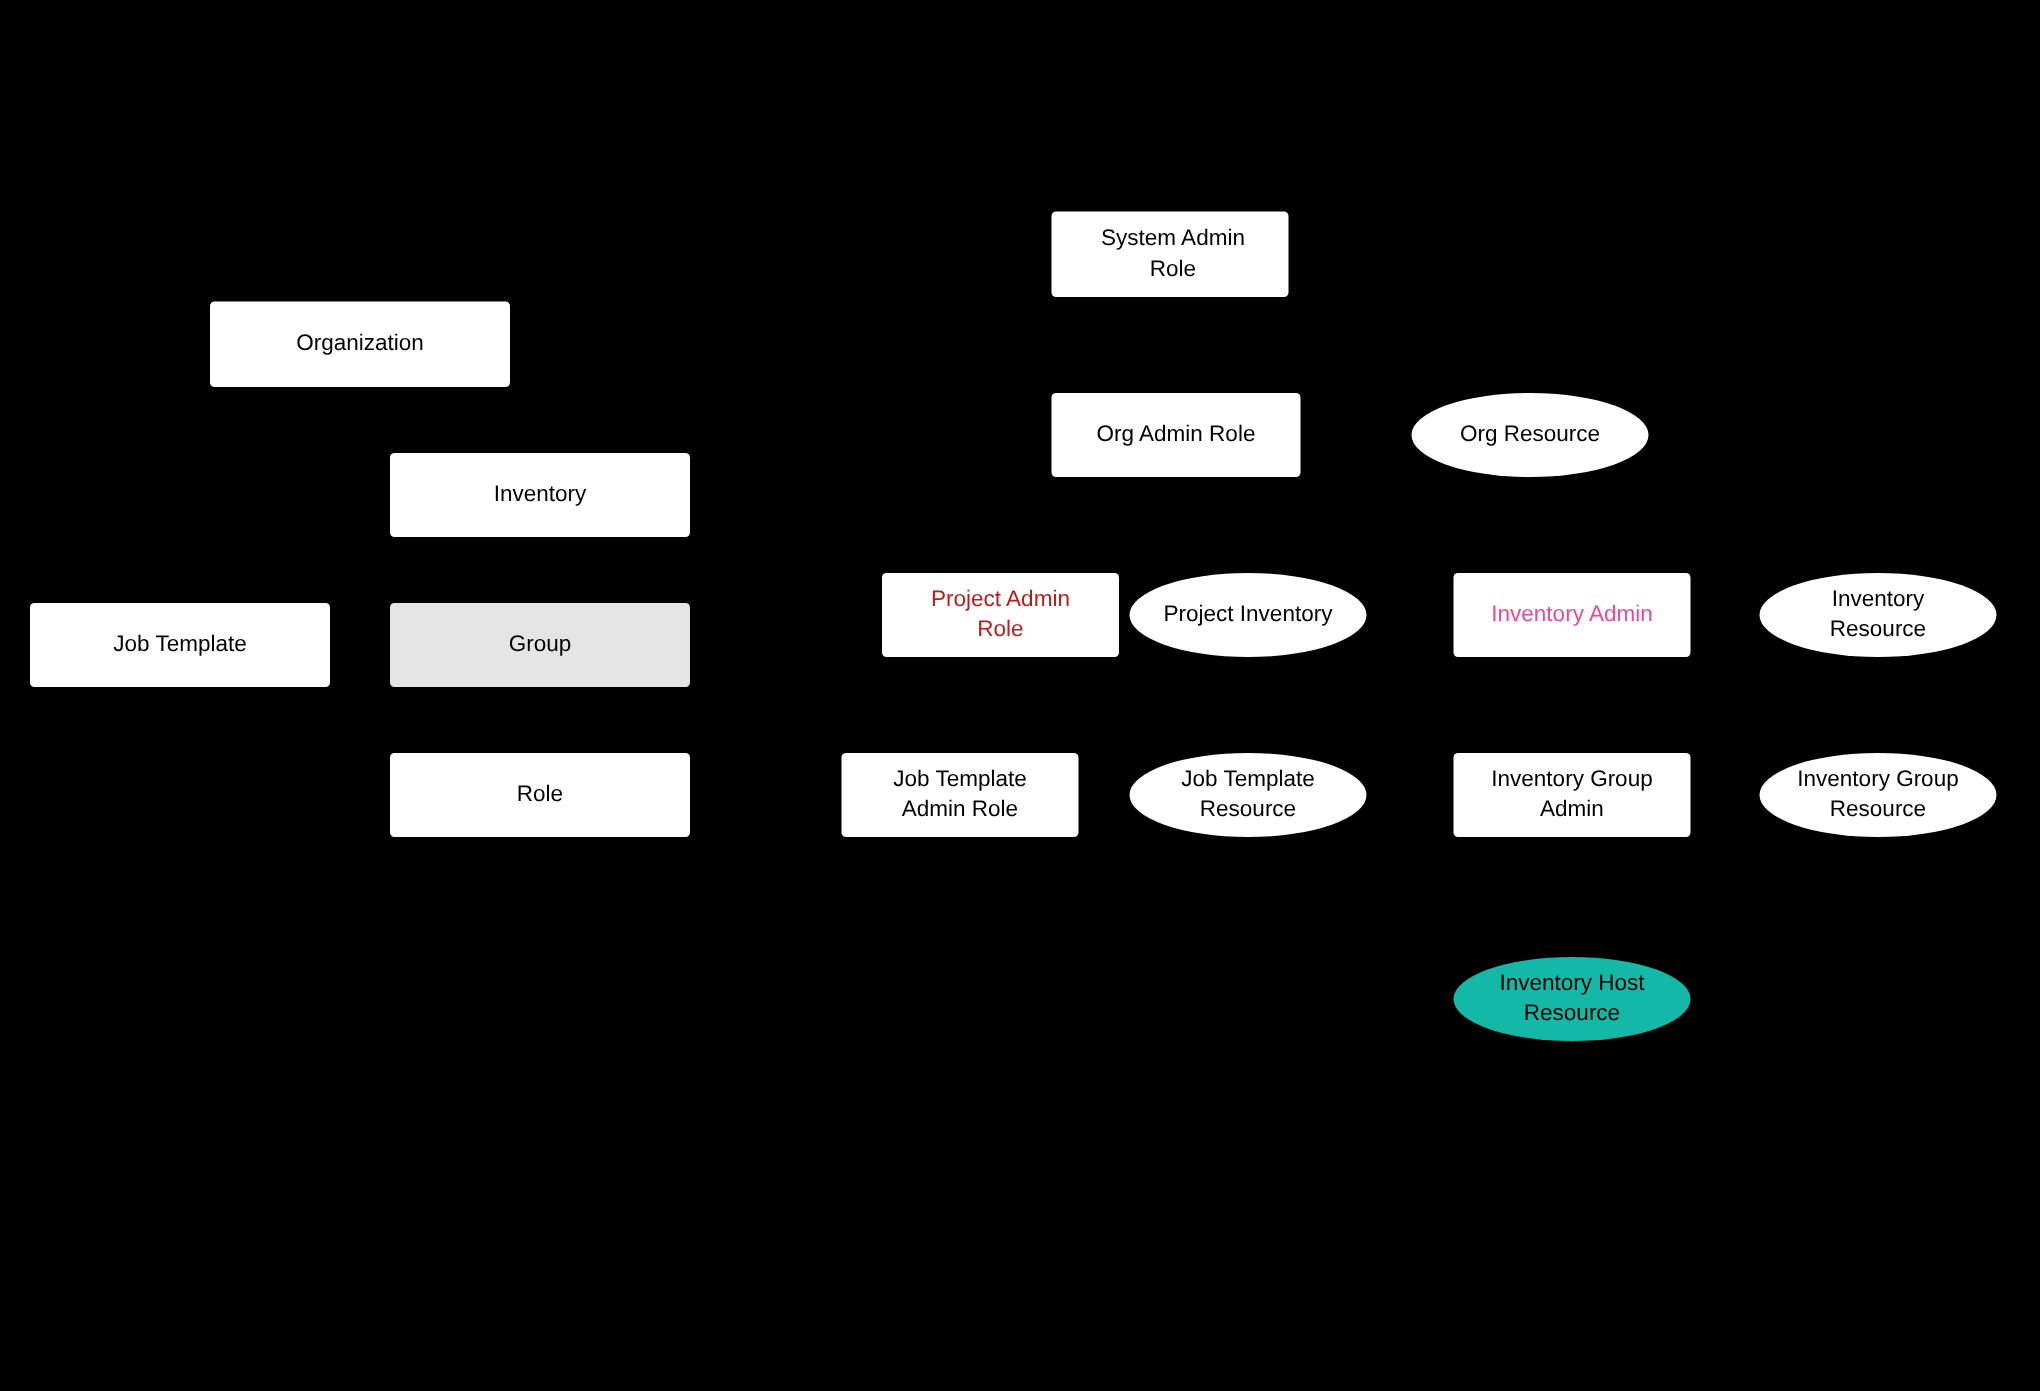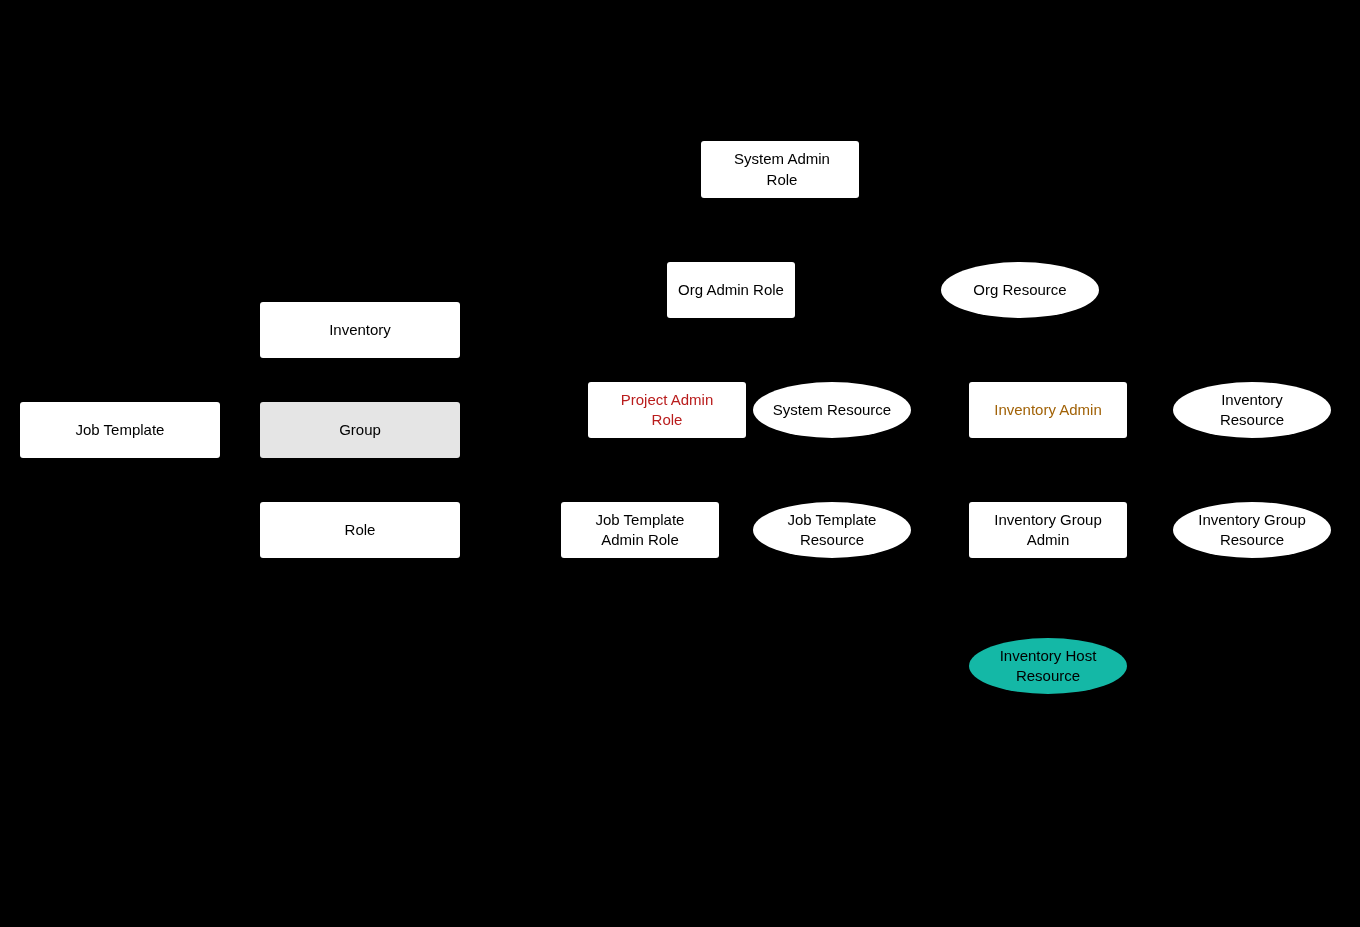--- a/index.html
+++ b/index.html
@@ -33,32 +33,33 @@
     border-radius: 3px;
   }
   .ellipse {
     border-radius: 50% / 50%;
   }
 </style>
 </head>
 <body>
 
 <div id="canvas" style="background: rgb(0, 0, 0);">
+    <div class="node rect" style="left: 140px; top: 201px; width: 200px; height: 57px; background: rgb(255, 255, 255); color: rgb(0, 0, 0);">Organization</div>
     <div class="node rect" style="left: 260px; top: 302px; width: 200px; height: 56px; background: rgb(255, 255, 255); color: rgb(0, 0, 0);">Inventory</div>
     <div class="node rect" style="left: 20px; top: 402px; width: 200px; height: 56px; background: rgb(255, 255, 255); color: rgb(0, 0, 0);">Job Template</div>
     <div class="node rect" style="left: 260px; top: 402px; width: 200px; height: 56px; background: #e5e5e5; color: rgb(0, 0, 0);">Group</div>
     <div class="node rect" style="left: 260px; top: 502px; width: 200px; height: 56px; background: rgb(255, 255, 255); color: rgb(0, 0, 0);">Role</div>
     <div class="node rect" style="left: 701px; top: 141px; width: 158px; height: 57px; background: rgb(255, 255, 255); color: rgb(0, 0, 0); padding-left: 12px;">System Admin
 Role</div>
-    <div class="node rect" style="left: 667px; top: 262px; width: 128px; height: 56px; background: rgb(255, 255, 255); color: rgb(0, 0, 0);">Org Admin Role</div>
+    <div class="node rect" style="left: 701px; top: 262px; width: 166px; height: 56px; background: rgb(255, 255, 255); color: rgb(0, 0, 0);">Org Admin Role</div>
     <div class="node ellipse" style="left: 941px; top: 262px; width: 158px; height: 56px; background: rgb(255, 255, 255); color: rgb(0, 0, 0);">Org Resource</div>
     <div class="node rect" style="left: 588px; top: 382px; width: 158px; height: 56px; background: rgb(255, 255, 255); color: #b91c1c;">Project Admin
 Role</div>
-    <div class="node ellipse" style="left: 753px; top: 382px; width: 158px; height: 56px; background: rgb(255, 255, 255); color: rgb(0, 0, 0);">System Resource</div>
-    <div class="node rect" style="left: 969px; top: 382px; width: 158px; height: 56px; background: rgb(255, 255, 255); color: #a16207;">Inventory Admin</div>
+    <div class="node ellipse" style="left: 753px; top: 382px; width: 158px; height: 56px; background: rgb(255, 255, 255); color: rgb(0, 0, 0);">Project Inventory</div>
+    <div class="node rect" style="left: 969px; top: 382px; width: 158px; height: 56px; background: rgb(255, 255, 255); color: #ec4899;">Inventory Admin</div>
     <div class="node ellipse" style="left: 1173px; top: 382px; width: 158px; height: 56px; background: rgb(255, 255, 255); color: rgb(0, 0, 0);">Inventory
 Resource</div>
     <div class="node rect" style="left: 561px; top: 502px; width: 158px; height: 56px; background: rgb(255, 255, 255); color: rgb(0, 0, 0);">Job Template
 Admin Role</div>
     <div class="node ellipse" style="left: 753px; top: 502px; width: 158px; height: 56px; background: rgb(255, 255, 255); color: rgb(0, 0, 0);">Job Template
 Resource</div>
     <div class="node rect" style="left: 969px; top: 502px; width: 158px; height: 56px; background: rgb(255, 255, 255); color: rgb(0, 0, 0);">Inventory Group
 Admin</div>
     <div class="node ellipse" style="left: 1173px; top: 502px; width: 158px; height: 56px; background: rgb(255, 255, 255); color: rgb(0, 0, 0);">Inventory Group
 Resource</div>

